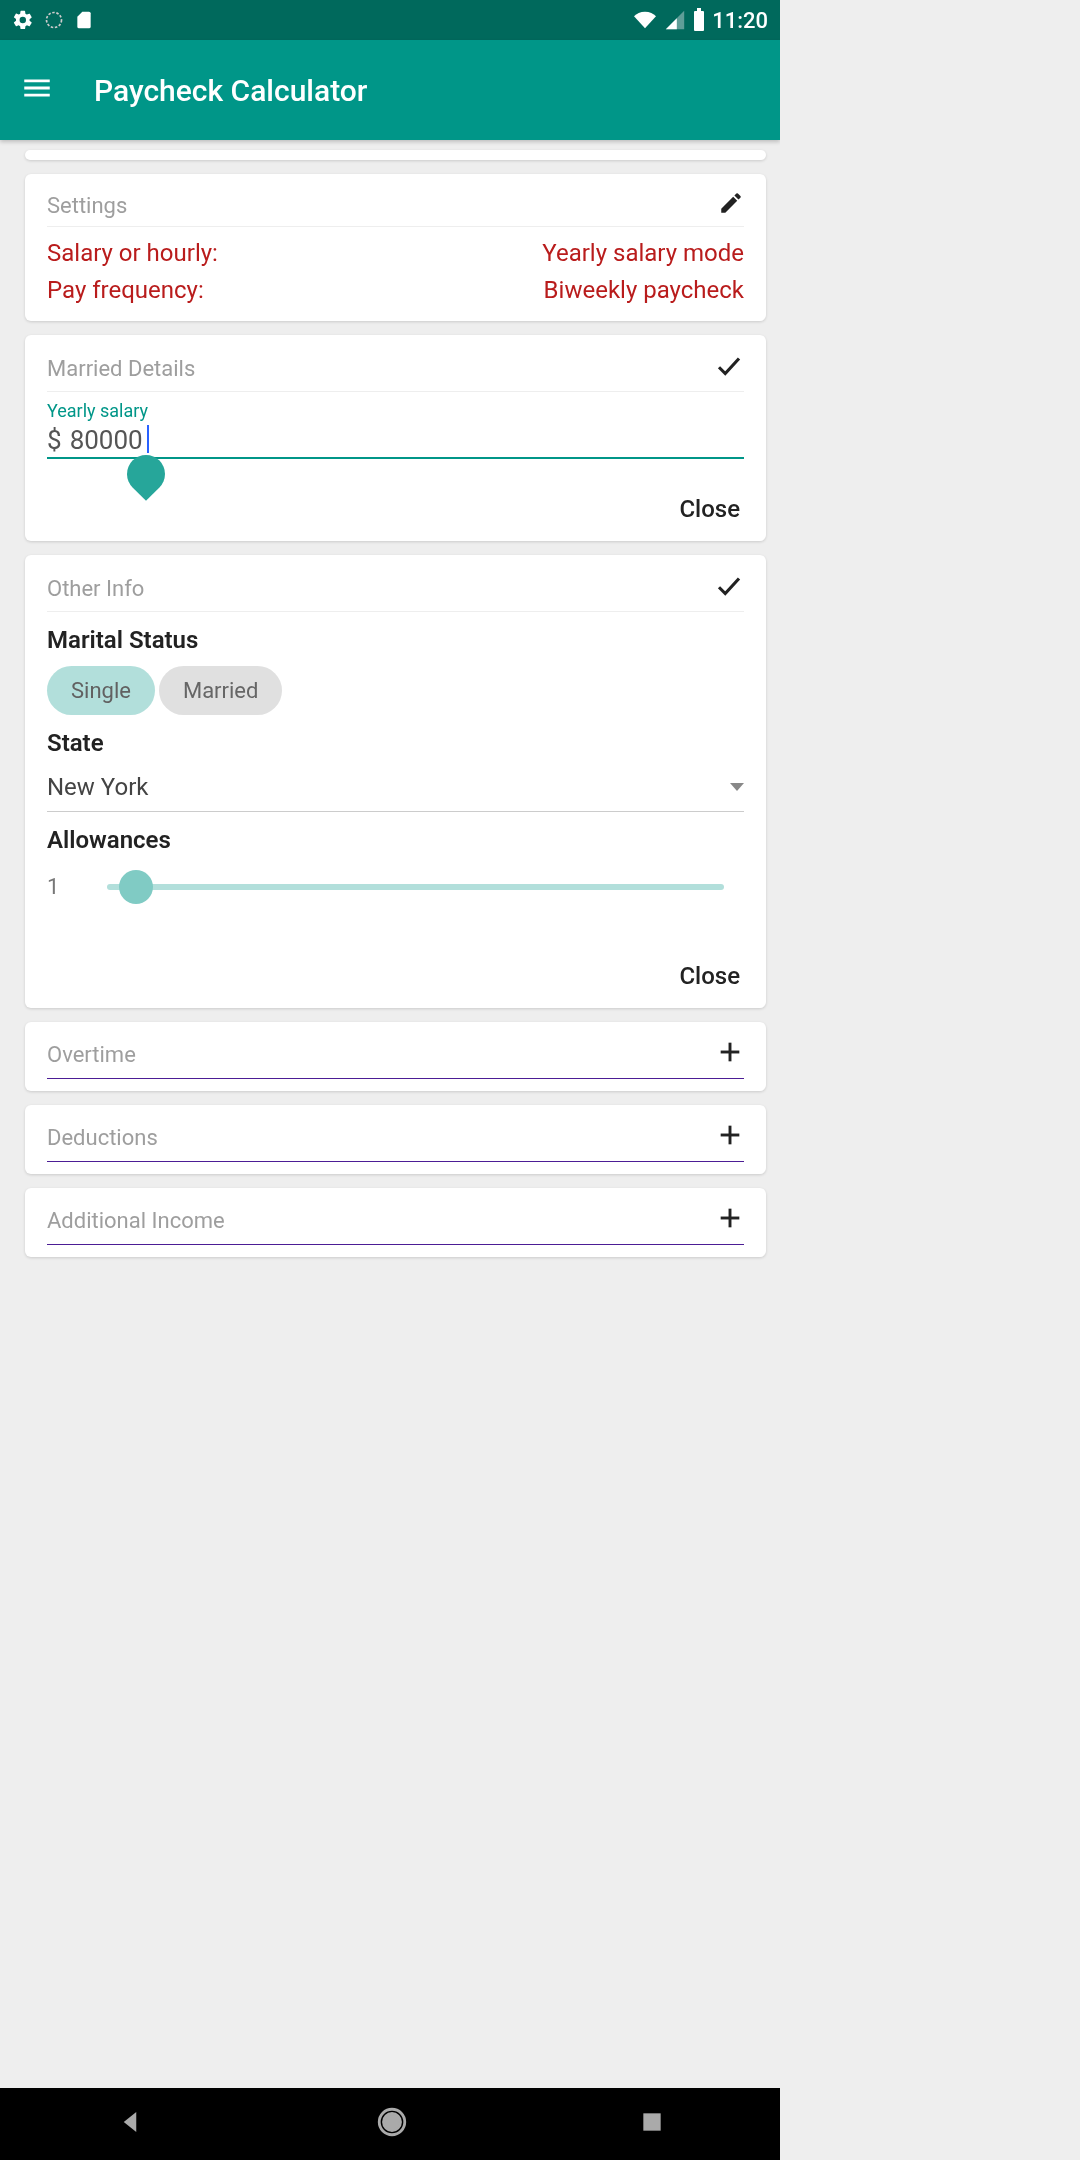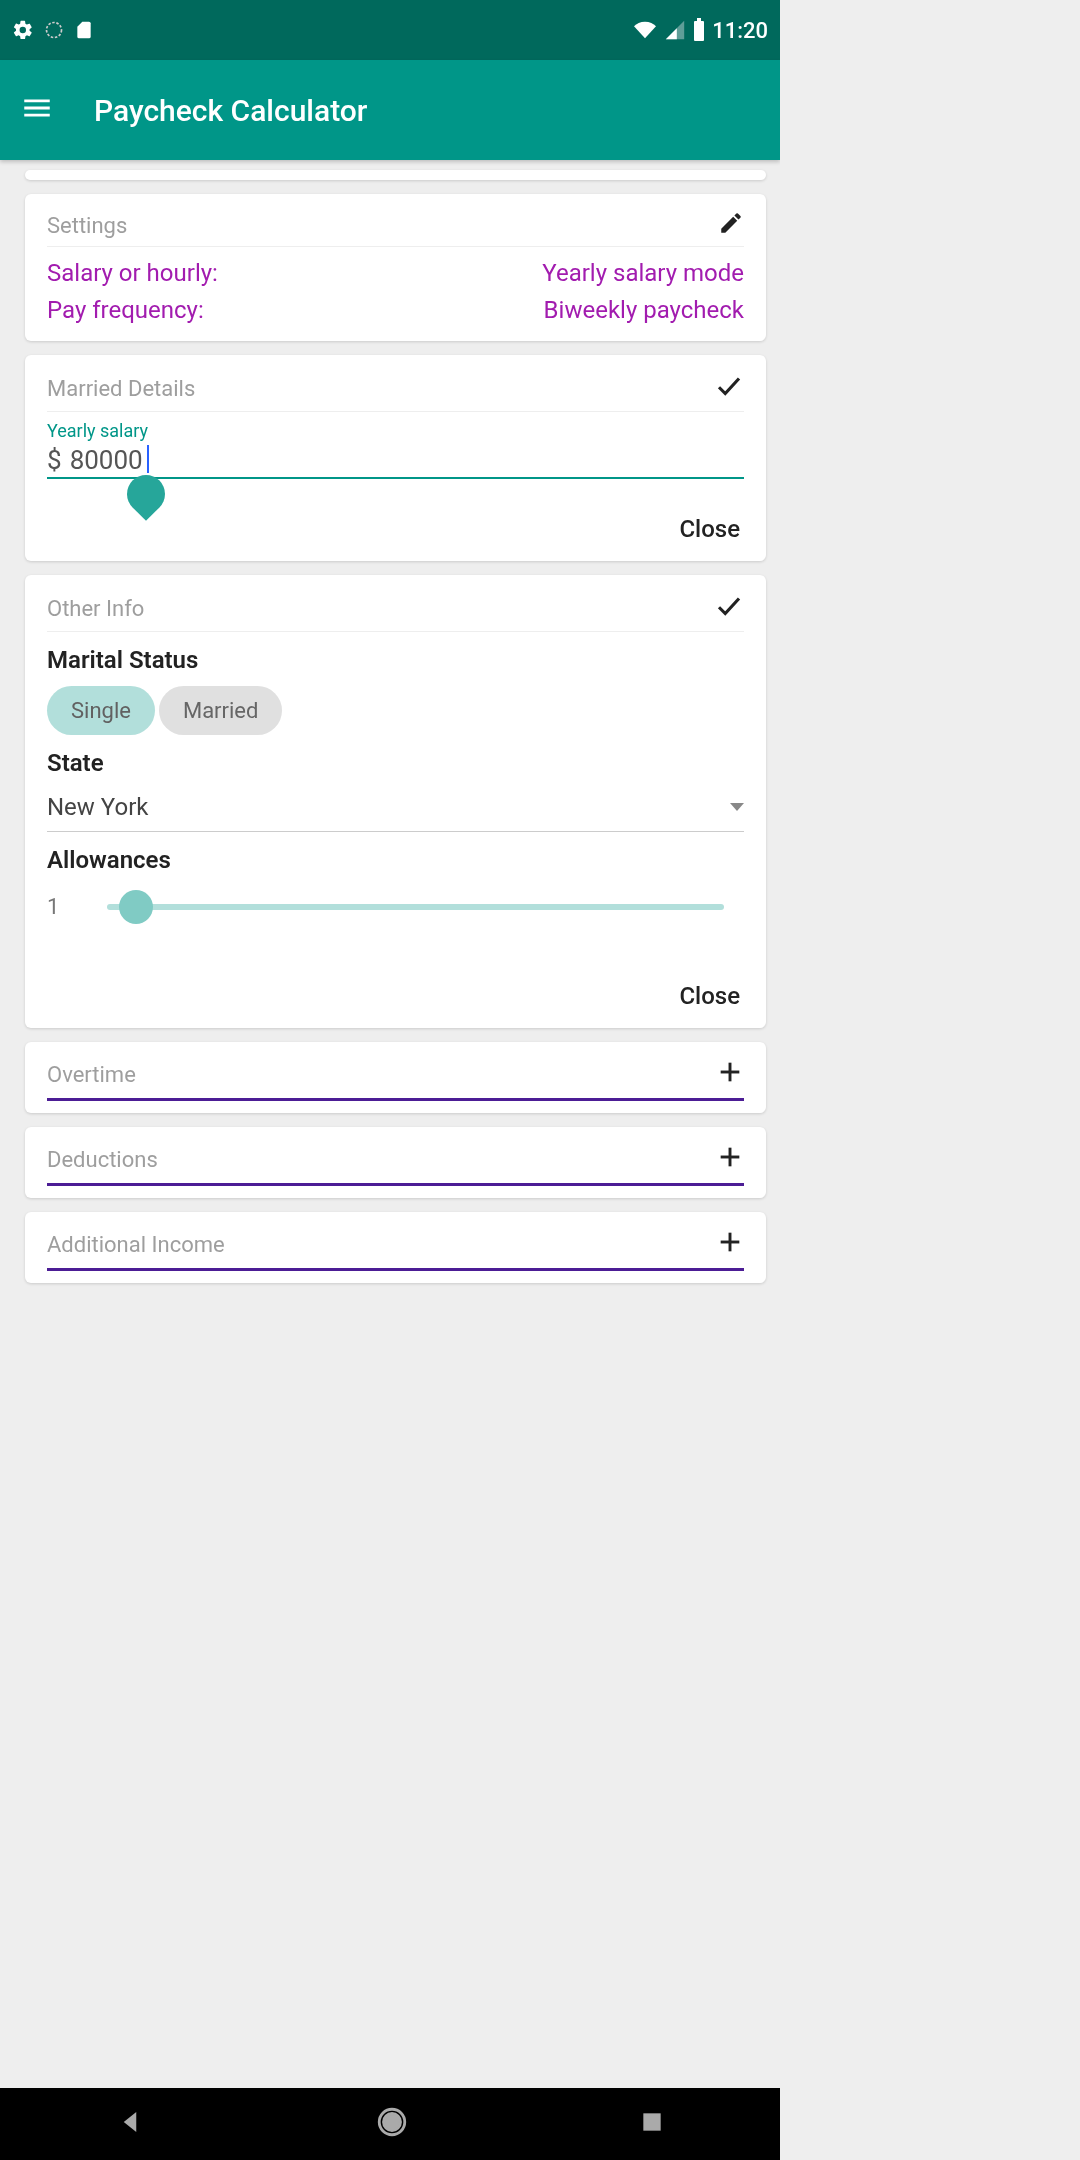--- a/index.html
+++ b/index.html
@@ -1,38 +1,38 @@
 <!DOCTYPE html>
 <html><head>
 <meta charset="utf-8">
 <style>
   * { box-sizing: border-box; margin: 0; padding: 0; }
   html, body { width: 780px; height: 1560px; font-family: Roboto, "Helvetica Neue", Arial, sans-serif; background: #eeeeee; overflow: hidden; }
 
   
-  .status-bar { background: #00695c; height: 60px; display: flex; align-items: center; justify-content: space-between; padding: 0 12px; color: #fff; }
+  .status-bar { background: #00695c; height: 40px; display: flex; align-items: center; justify-content: space-between; padding: 0 12px; color: #fff; }
   .status-left, .status-right { display: flex; align-items: center; gap: 10px; }
   .status-right { gap: 6px; font-size: 22px; font-weight: 500; }
   .status-icon { display: inline-flex; }
 
   
   .app-bar { background: #009688; height: 100px; display: flex; align-items: center; padding: 0 20px; color: #fff; box-shadow: 0 2px 4px rgba(0,0,0,0.2); position: relative; z-index: 2; }
   .app-bar .menu-icon { margin-right: 40px; cursor: pointer; }
   .app-title { font-size: 30px; font-weight: 500; }
 
   .content { padding: 14px; padding-top: 10px; margin-left: 11px; }
 
   .card { background: #fff; border-radius: 6px; box-shadow: 0 1px 3px rgba(0,0,0,0.15); margin-bottom: 14px; padding: 16px 22px 12px 22px; }
   .card-peek { background:#fff; border-radius:6px; box-shadow:0 1px 3px rgba(0,0,0,0.15); height:10px; margin-bottom:14px; }
 
   .card-header { display: flex; align-items: center; justify-content: space-between; border-bottom: 1px solid #eee; padding-bottom: 6px; margin-bottom: 8px; }
   .card-title { color: #9e9e9e; font-size: 22px; }
   .card-action { color: #2b2b2b; cursor: pointer; }
 
-  .row-kv { display: flex; justify-content: space-between; font-size: 24px; color: #a21caf; line-height: 1.55; }
+  .row-kv { display: flex; justify-content: space-between; font-size: 24px; color: #b91c1c; line-height: 1.55; }
 
   .field-label { color: #009688; font-size: 18px; margin-top: 6px; }
   .amount-row { display: flex; align-items: baseline; font-size: 26px; color: #555; gap: 8px; border-bottom: 2px solid #009688; padding-bottom: 2px; position: relative; }
   .amount-val { color: #555; }
   .cursor { display:inline-block; width:2px; height:28px; background:#2962ff; margin-left:-4px; position:relative; top:4px; }
   .thumb { width: 38px; height: 38px; background:#26a69a; border-radius:50% 50% 50% 0; transform: rotate(-45deg); position:absolute; bottom:-36px; left:80px; }
 
   .close-btn { text-align: right; font-size: 24px; font-weight: 500; color: #222; margin-top: 30px; cursor: pointer; padding: 6px 4px; }
 
   .section-heading { font-size: 24px; font-weight: 600; color: #222; margin: 14px 0 12px 0; }
@@ -43,21 +43,21 @@
 
   .select-row { display:flex; align-items:center; justify-content:space-between; border-bottom: 1px solid #ccc; padding: 4px 0 10px 0; font-size: 24px; color:#444; cursor:pointer; }
   .caret { width:0;height:0;border-left:7px solid transparent;border-right:7px solid transparent;border-top:8px solid #888; }
 
   .allowance-row { display:flex; align-items:center; gap: 40px; margin-top: 10px; }
   .allowance-val { font-size: 22px; color: #777; width: 20px; }
   .slider { flex:1; position:relative; height: 40px; }
   .slider-track { position:absolute; top:18px; left:0; right:20px; height:6px; background:#b2dfdb; border-radius:3px; }
   .slider-thumb { position:absolute; top:4px; left:12px; width:34px; height:34px; background:#80cbc4; border-radius:50%; }
 
-  .collapsed .card-header { border-bottom: 3px solid #4c1d95; margin-bottom: 0; padding-bottom: 8px;}
+  .collapsed .card-header { border-bottom: 1px solid #4c1d95; margin-bottom: 0; padding-bottom: 8px;}
 
   
   .nav-bar { position: fixed; bottom:0; left:0; width:780px; height:72px; background:#000; display:flex; align-items:center; justify-content:space-around; }
   .nav-btn { color:#9e9e9e; cursor:pointer; }
 
 </style>
 </head>
 <body>
 
 <div class="status-bar">

